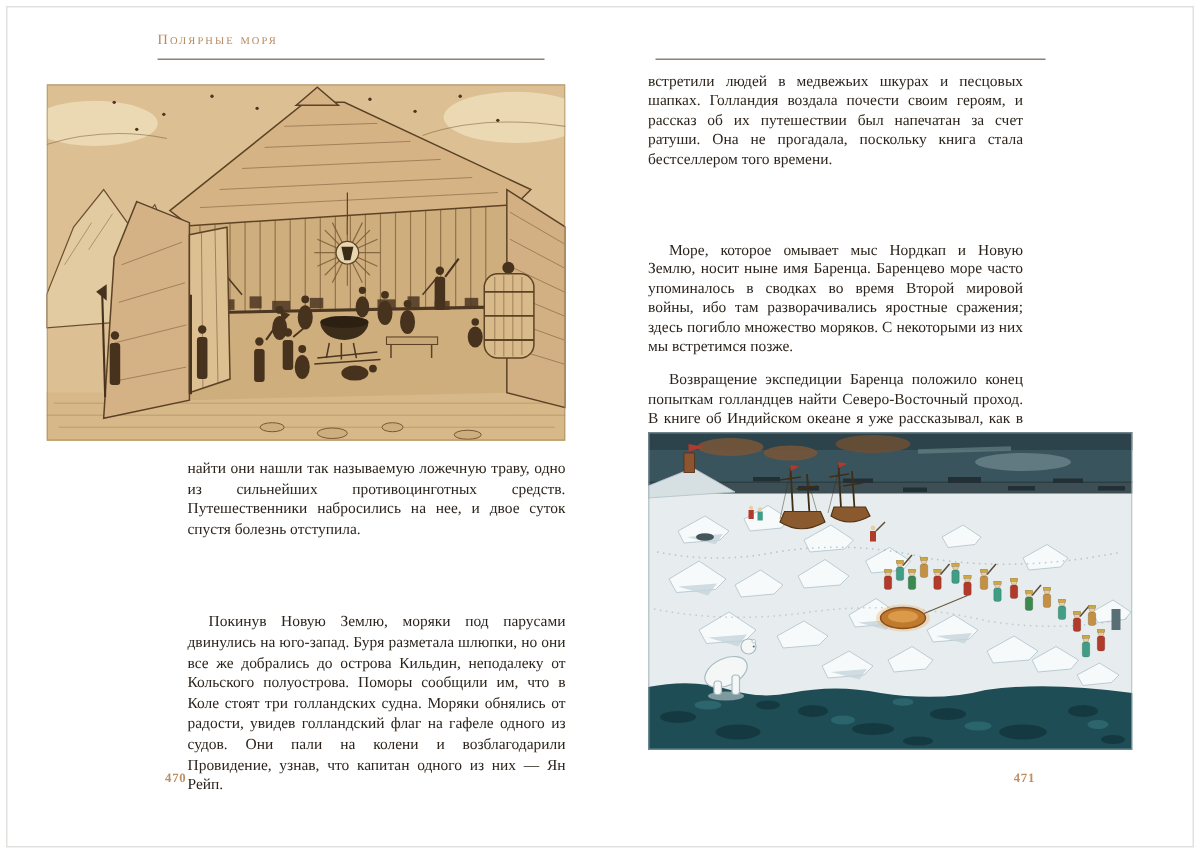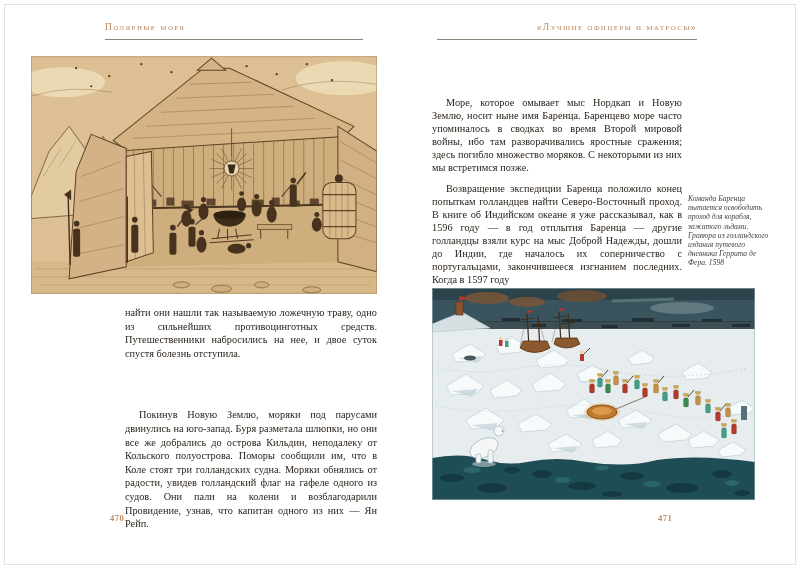--- a/index.html
+++ b/index.html
@@ -29,21 +29,21 @@
   
   .fig-caption{
     position:absolute;font-style:italic;font-size:7.6px;line-height:9.2px;
     color:#45423c;
   }
   .cap-left{left:31px;top:315px;width:88px;}
   .cap-right{left:688px;top:194px;width:82px;}
   
   .page-number{position:absolute;top:513px;font-size:8.5px;color:#bd8f63;letter-spacing:.5px;font-weight:bold;}
   .pn-left{left:110px;}
-  .pn-right{left:658px;width:32px;text-align:left;}
+  .pn-right{left:658px;width:32px;text-align:right;}
   
   .plate{position:absolute;display:block;}
   .plate-left{left:31px;top:56px;width:346px;height:238px;}
   .plate-right{left:432px;top:288px;width:323px;height:212px;}
   .plate svg{display:block;width:100%;height:100%;}
 </style>
 </head>
 <body>
 
 <div class="spread">
@@ -233,29 +233,28 @@
   </div>
 
 
   <div class="body-col body-left">
     <p>найти они нашли так называемую ложечную траву, одно из сильнейших противоцинготных средств. Путешественники набросились на нее, и двое суток спустя болезнь отступила.</p>
     <p class="indent">Покинув Новую Землю, моряки под парусами двинулись на юго-запад. Буря разметала шлюпки, но они все же добрались до острова Кильдин, неподалеку от Кольского полуострова. Поморы сообщили им, что в Коле стоят три голландских судна. Моряки обнялись от радости, увидев голландский флаг на гафеле одного из судов. Они пали на колени и возблагодарили Провидение, узнав, что капитан одного из них — Ян Рейп.</p>
   </div>
 
   <div class="page-number pn-left">470</div>
 
-  <div class="running-header hdr-right">«Лучшие офицеры и матросы»</div>
   <div class="header-rule rule-right"></div>
 
   <div class="body-col body-right">
+    <p>встретили людей в медвежьих шкурах и песцовых шапках. Голландия воздала почести своим героям, и рассказ об их путешествии был напечатан за счет ратуши. Она не прогадала, поскольку книга стала бестселлером того времени.</p>
     <p class="indent">Море, которое омывает мыс Нордкап и Новую Землю, носит ныне имя Баренца. Баренцево море часто упоминалось в сводках во время Второй мировой войны, ибо там разворачивались яростные сражения; здесь погибло множество моряков. С некоторыми из них мы встретимся позже.</p>
     <p class="indent gap-before">Возвращение экспедиции Баренца положило конец попыткам голландцев найти Северо-Восточный проход. В книге об Индийском океане я уже рассказывал, как в 1596 году — в год отплытия Баренца — другие голландцы взяли курс на мыс Доброй Надежды, дошли до Индии, где началось их соперничество с португальцами, закончившееся изгнанием последних. Когда в 1597 году</p>
   </div>
 
-  <div class="fig-caption cap-right">Команда Баренца пытается освободить проход для корабля, зажатого льдами. Гравюра из голландского издания путевого дневника Геррита де Фера. 1598</div>
 
   <div class="plate plate-right">
     <svg viewBox="0 0 323 212">
       <rect width="323" height="212" fill="#e7edef"></rect>
 
       <rect width="323" height="34" fill="#3a545e"></rect>
       <rect width="323" height="12" fill="#2c434c"></rect>
       <ellipse cx="55" cy="10" rx="22" ry="6" fill="#75553a" opacity=".9"></ellipse>
       <ellipse cx="95" cy="14" rx="18" ry="5" fill="#75553a" opacity=".9"></ellipse>
       <ellipse cx="150" cy="8" rx="25" ry="6" fill="#6e4f33" opacity=".85"></ellipse>

